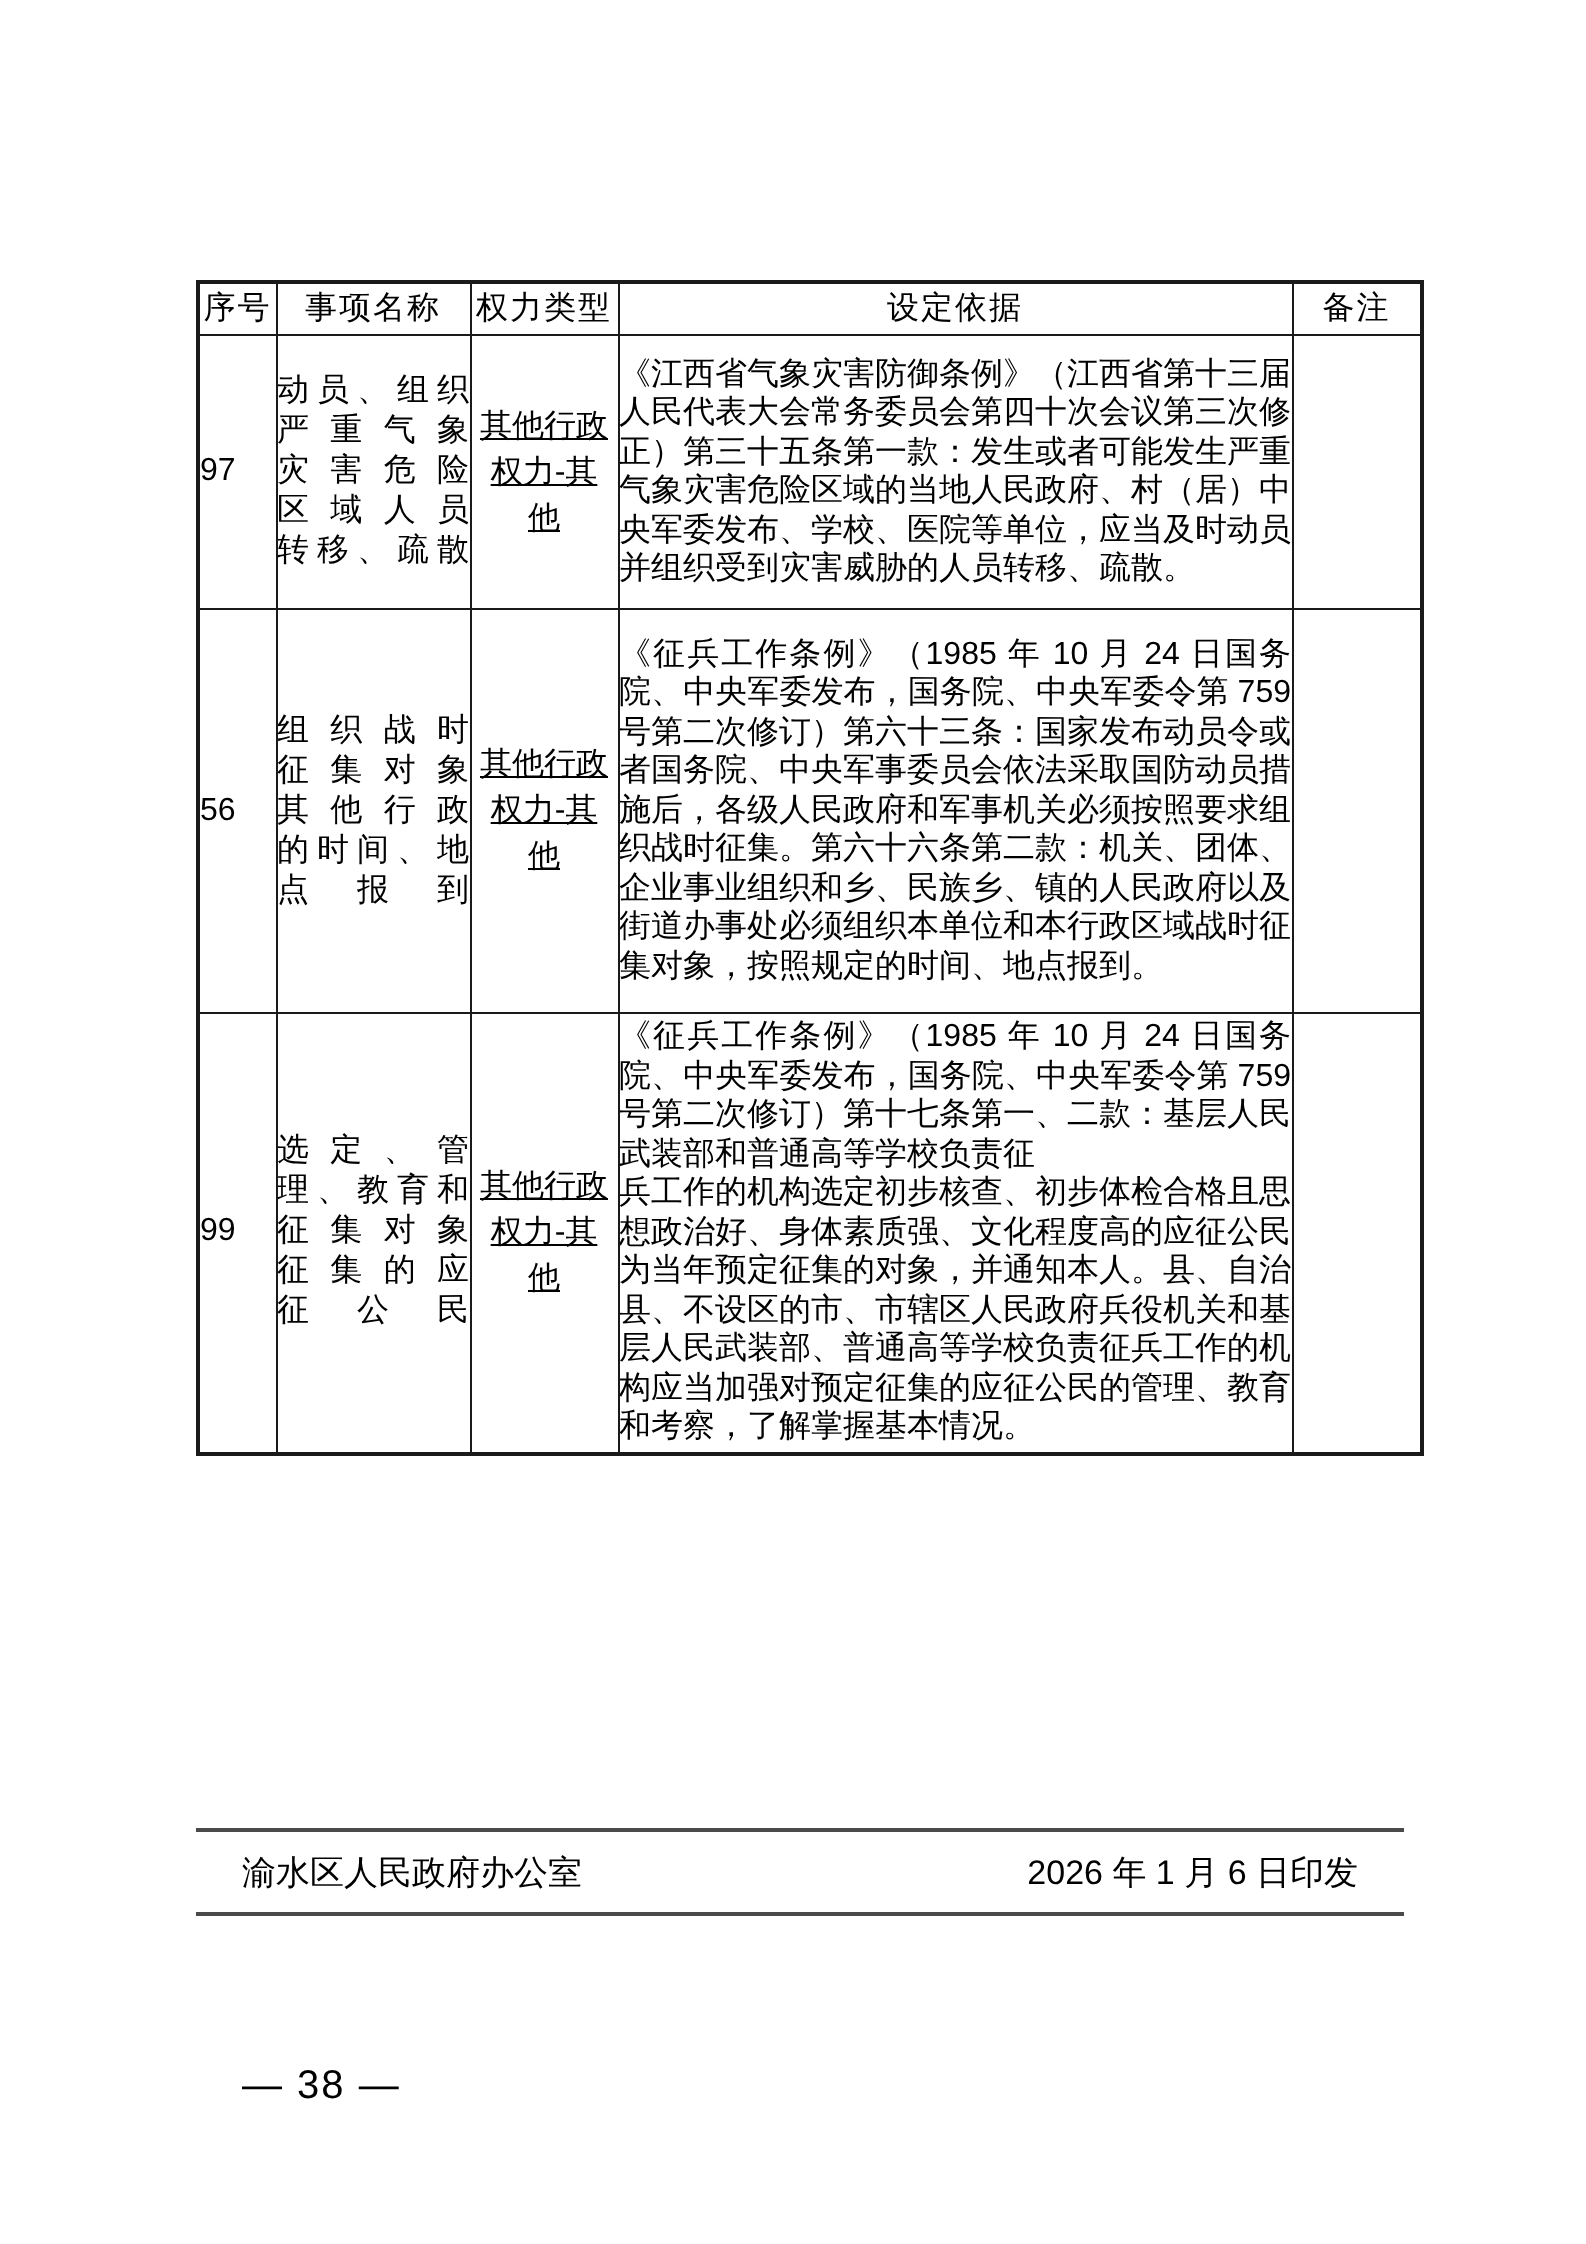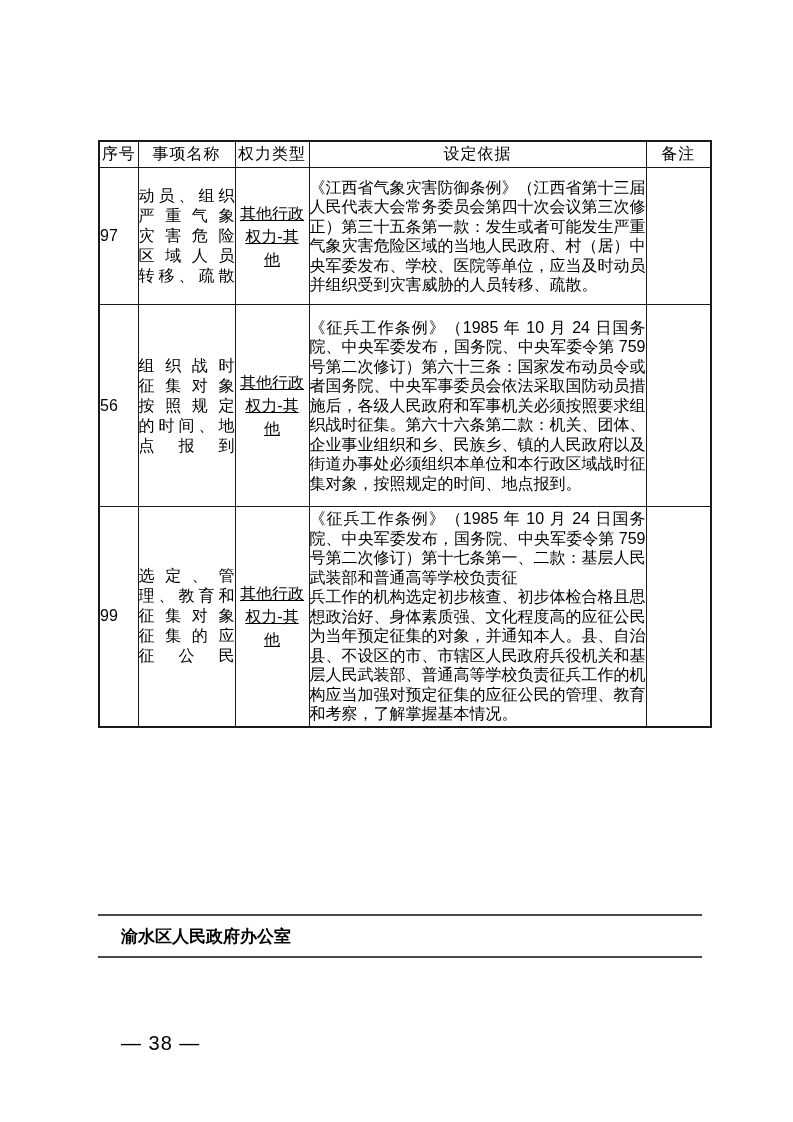--- a/index.html
+++ b/index.html
@@ -62,21 +62,20 @@
     line-height:19.5px;
     padding:1px 5px;
     text-align:justify;
     white-space:pre-line;
   }
   td.cell-note{ }
   .footer{
     position:absolute;
     left:98px;top:914px;
     width:604px;
-    font-weight:bold;
   }
   .footer .rule{
     height:2px;
     background:#4a4a4a;
   }
   .footer .footer-body{
     display:flex;
     justify-content:space-between;
     align-items:center;
     height:40px;
@@ -121,21 +120,21 @@
       <td class="cell-type">其他行政
 权力-其
 他</td>
       <td class="cell-basis">《江西省气象灾害防御条例》（江西省第十三届人民代表大会常务委员会第四十次会议第三次修正）第三十五条第一款：发生或者可能发生严重气象灾害危险区域的当地人民政府、村（居）中央军委发布、学校、医院等单位，应当及时动员并组织受到灾害威胁的人员转移、疏散。</td>
       <td class="cell-note"></td>
     </tr>
     <tr style="height:202px">
       <td class="cell-seq">56</td>
       <td class="cell-name">组织战时
 征集对象
-按照规定
+其他行政
 的时间、地
 点报到</td>
       <td class="cell-type">其他行政
 权力-其
 他</td>
       <td class="cell-basis">《征兵工作条例》（1985 年 10 月 24 日国务院、中央军委发布，国务院、中央军委令第 759 号第二次修订）第六十三条：国家发布动员令或者国务院、中央军事委员会依法采取国防动员措施后，各级人民政府和军事机关必须按照要求组织战时征集。第六十六条第二款：机关、团体、企业事业组织和乡、民族乡、镇的人民政府以及街道办事处必须组织本单位和本行政区域战时征集对象，按照规定的时间、地点报到。</td>
       <td class="cell-note"></td>
     </tr>
     <tr style="height:220px">
       <td class="cell-seq">99</td>
@@ -151,19 +150,20 @@
 兵工作的机构选定初步核查、初步体检合格且思想政治好、身体素质强、文化程度高的应征公民为当年预定征集的对象，并通知本人。县、自治县、不设区的市、市辖区人民政府兵役机关和基层人民武装部、普通高等学校负责征兵工作的机构应当加强对预定征集的应征公民的管理、教育和考察，了解掌握基本情况。</td>
       <td class="cell-note"></td>
     </tr>
   </tbody>
     </table>
 
   <div class="footer">
     <div class="rule"></div>
     <div class="footer-body">
       <span>渝水区人民政府办公室</span>
+      <span>2026 年 1 月 6 日印发</span>
     </div>
     <div class="rule"></div>
   </div>
 
   <div class="page-number">— 38 —</div>
 
 </div>
 
 </body></html>

